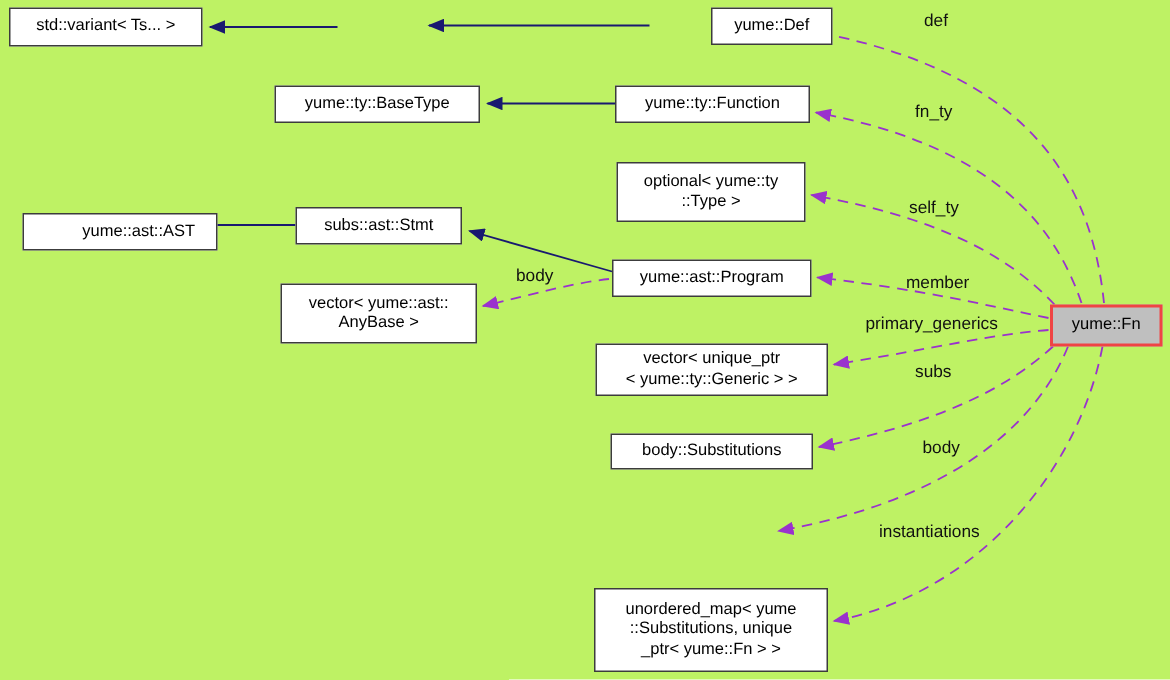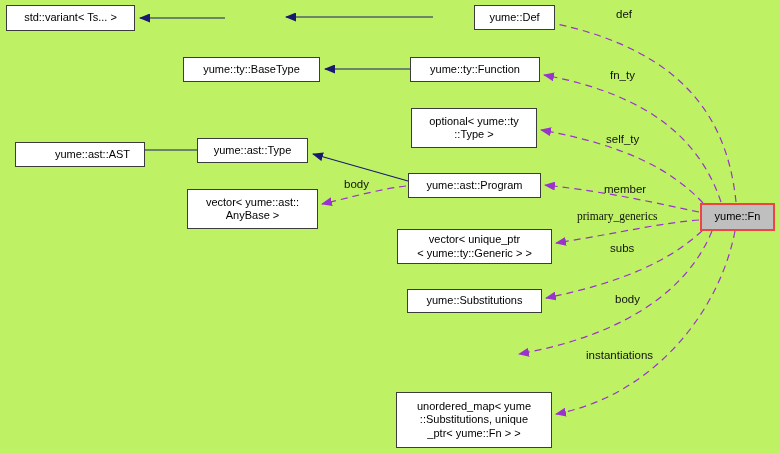--- a/index.html
+++ b/index.html
@@ -33,21 +33,21 @@
   .n-vector-generic{left:397px;top:229px;width:155px;height:35px;}
   .n-substitutions{left:407px;top:289px;width:135px;height:24px;}
   .n-function-ptr{left:433px;top:342px;width:82px;height:25px;}
   .n-unordered-map{left:396px;top:392px;width:156px;height:56px;}
   .n-yume-fn{left:700px;top:203px;width:75px;height:28px;}
   
   .l-def{left:616px;top:8px;}
   .l-fn-ty{left:610px;top:69px;text-align:center;}
   .l-self-ty{left:606px;top:133px;}
   .l-member{left:604px;top:183px;}
-  .l-primary-generics{left:577px;top:210px;font-family:Liberation Serif, serif;}
+  .l-primary-generics{left:577px;top:210px;}
   .l-subs{left:610px;top:242px;}
   .l-llvm{left:615px;top:293px;}
   .l-instantiations{left:586px;top:349px;}
   .l-body{left:344px;top:178px;}
 </style>
 </head>
 <body>
 
 <div class="canvas">
 
@@ -82,27 +82,27 @@
     </g>
   </svg>
 
   <div class="node n-std-variant">std::variant&lt; Ts... &gt;</div>
   <div class="node n-yume-def">yume::Def</div>
   <div class="node n-basetype">yume::ty::BaseType</div>
   <div class="node n-ty-function">yume::ty::Function</div>
   <div class="node n-optional-type">optional&lt; yume::ty
 ::Type &gt;</div>
   <div class="node n-ast-ast">yume::ast::AST</div>
-  <div class="node n-ast-stmt">yume::ast::Type</div>
+  <div class="node n-ast-stmt">subs::ast::Stmt</div>
   <div class="node n-ast-program">yume::ast::Program</div>
   <div class="node n-vector-generic">vector&lt; unique_ptr
 &lt; yume::ty::Generic &gt; &gt;</div>
   <div class="node n-vector-anybase">vector&lt; yume::ast::
 AnyBase &gt;</div>
-  <div class="node n-substitutions">yume::Substitutions</div>
+  <div class="node n-substitutions">body::Substitutions</div>
   <div class="node n-unordered-map">unordered_map&lt; yume
 ::Substitutions, unique
 _ptr&lt; yume::Fn &gt; &gt;</div>
   <div class="node main n-yume-fn">yume::Fn</div>
 
   <div class="elabel l-def">def</div>
   <div class="elabel l-fn-ty">fn_ty</div>
   <div class="elabel l-self-ty">self_ty</div>
   <div class="elabel l-member">member</div>
   <div class="elabel l-primary-generics">primary_generics</div>

